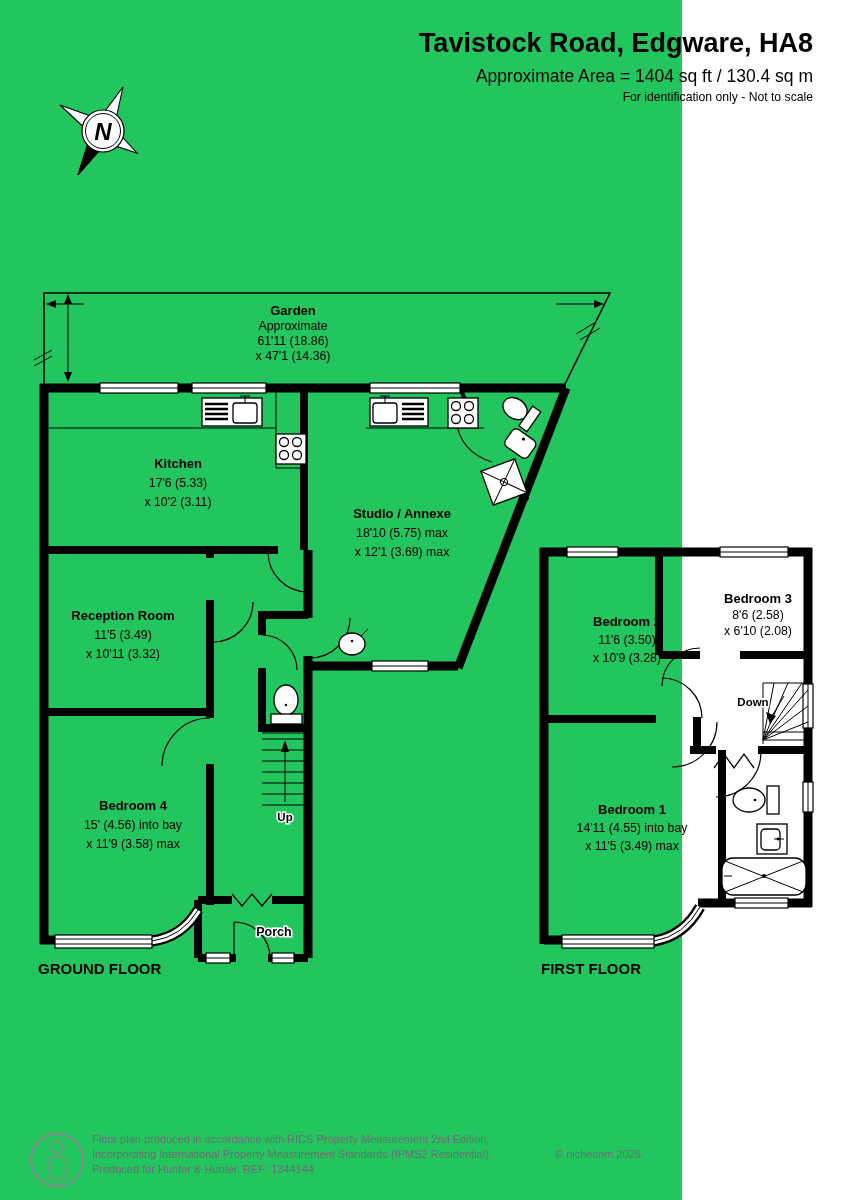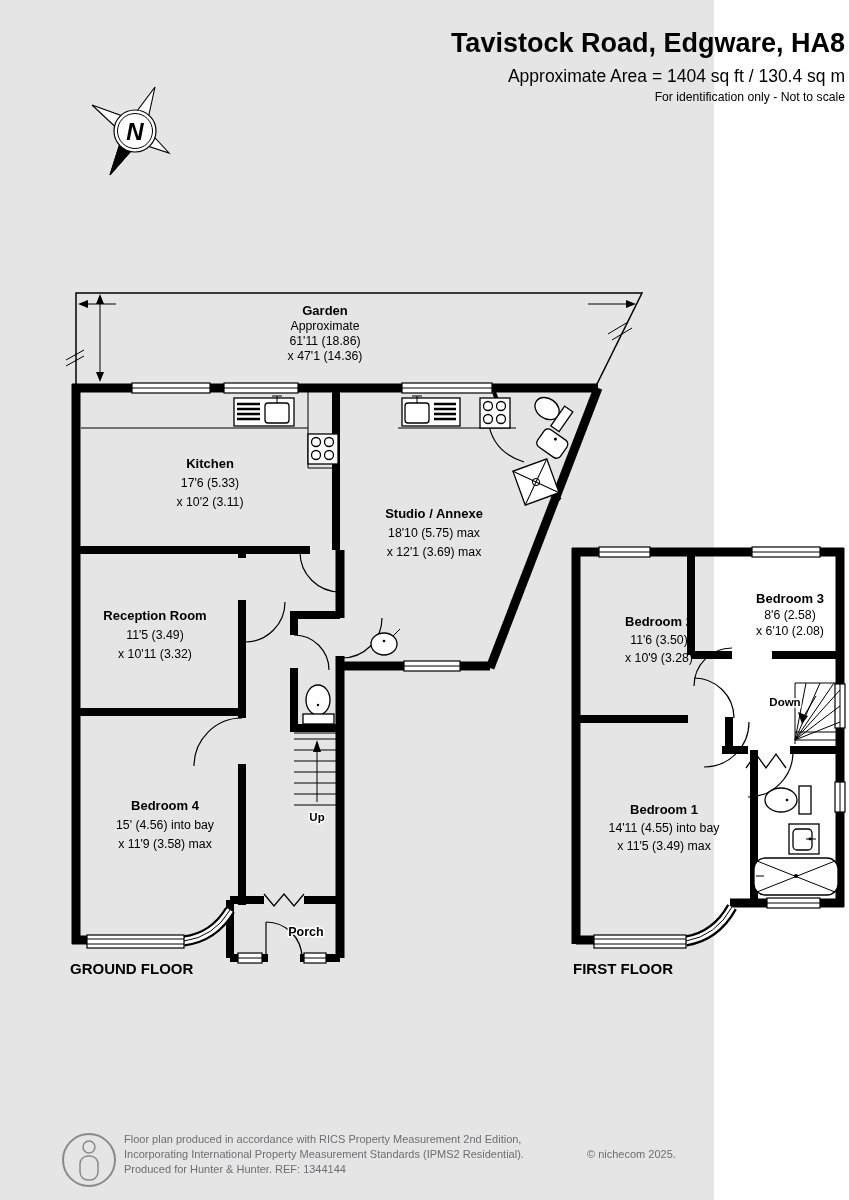--- a/index.html
+++ b/index.html
@@ -1,16 +1,16 @@
 <!DOCTYPE html>
 <html><head>
 <meta charset="utf-8">
 <style>
   html,body{margin:0;padding:0;background:#ffffff;}
-  .page{width:682px;height:1200px;position:relative;background:#e5e5e5;padding-left:32px;}
+  .page{width:682px;height:1200px;position:relative;background:#22c55e;}
   svg text{font-family:"Liberation Sans", sans-serif;fill:#000;}
   .t-title{font-size:27px;font-weight:bold;text-anchor:end;}
   .t-area{font-size:17.5px;text-anchor:end;}
   .t-note{font-size:12.2px;text-anchor:end;}
   .rname{font-size:13px;font-weight:bold;text-anchor:middle;}
   .rdim{font-size:12.3px;text-anchor:middle;}
   .smallb{font-size:11.5px;font-weight:bold;text-anchor:middle;paint-order:stroke;stroke:#fff;stroke-width:3px;}
   .floorlbl{font-size:15px;font-weight:bold;}
   .foot{font-size:11px;fill:#6d6e71;}
   .nletter{font-size:24px;font-weight:bold;font-style:italic;text-anchor:middle;}

